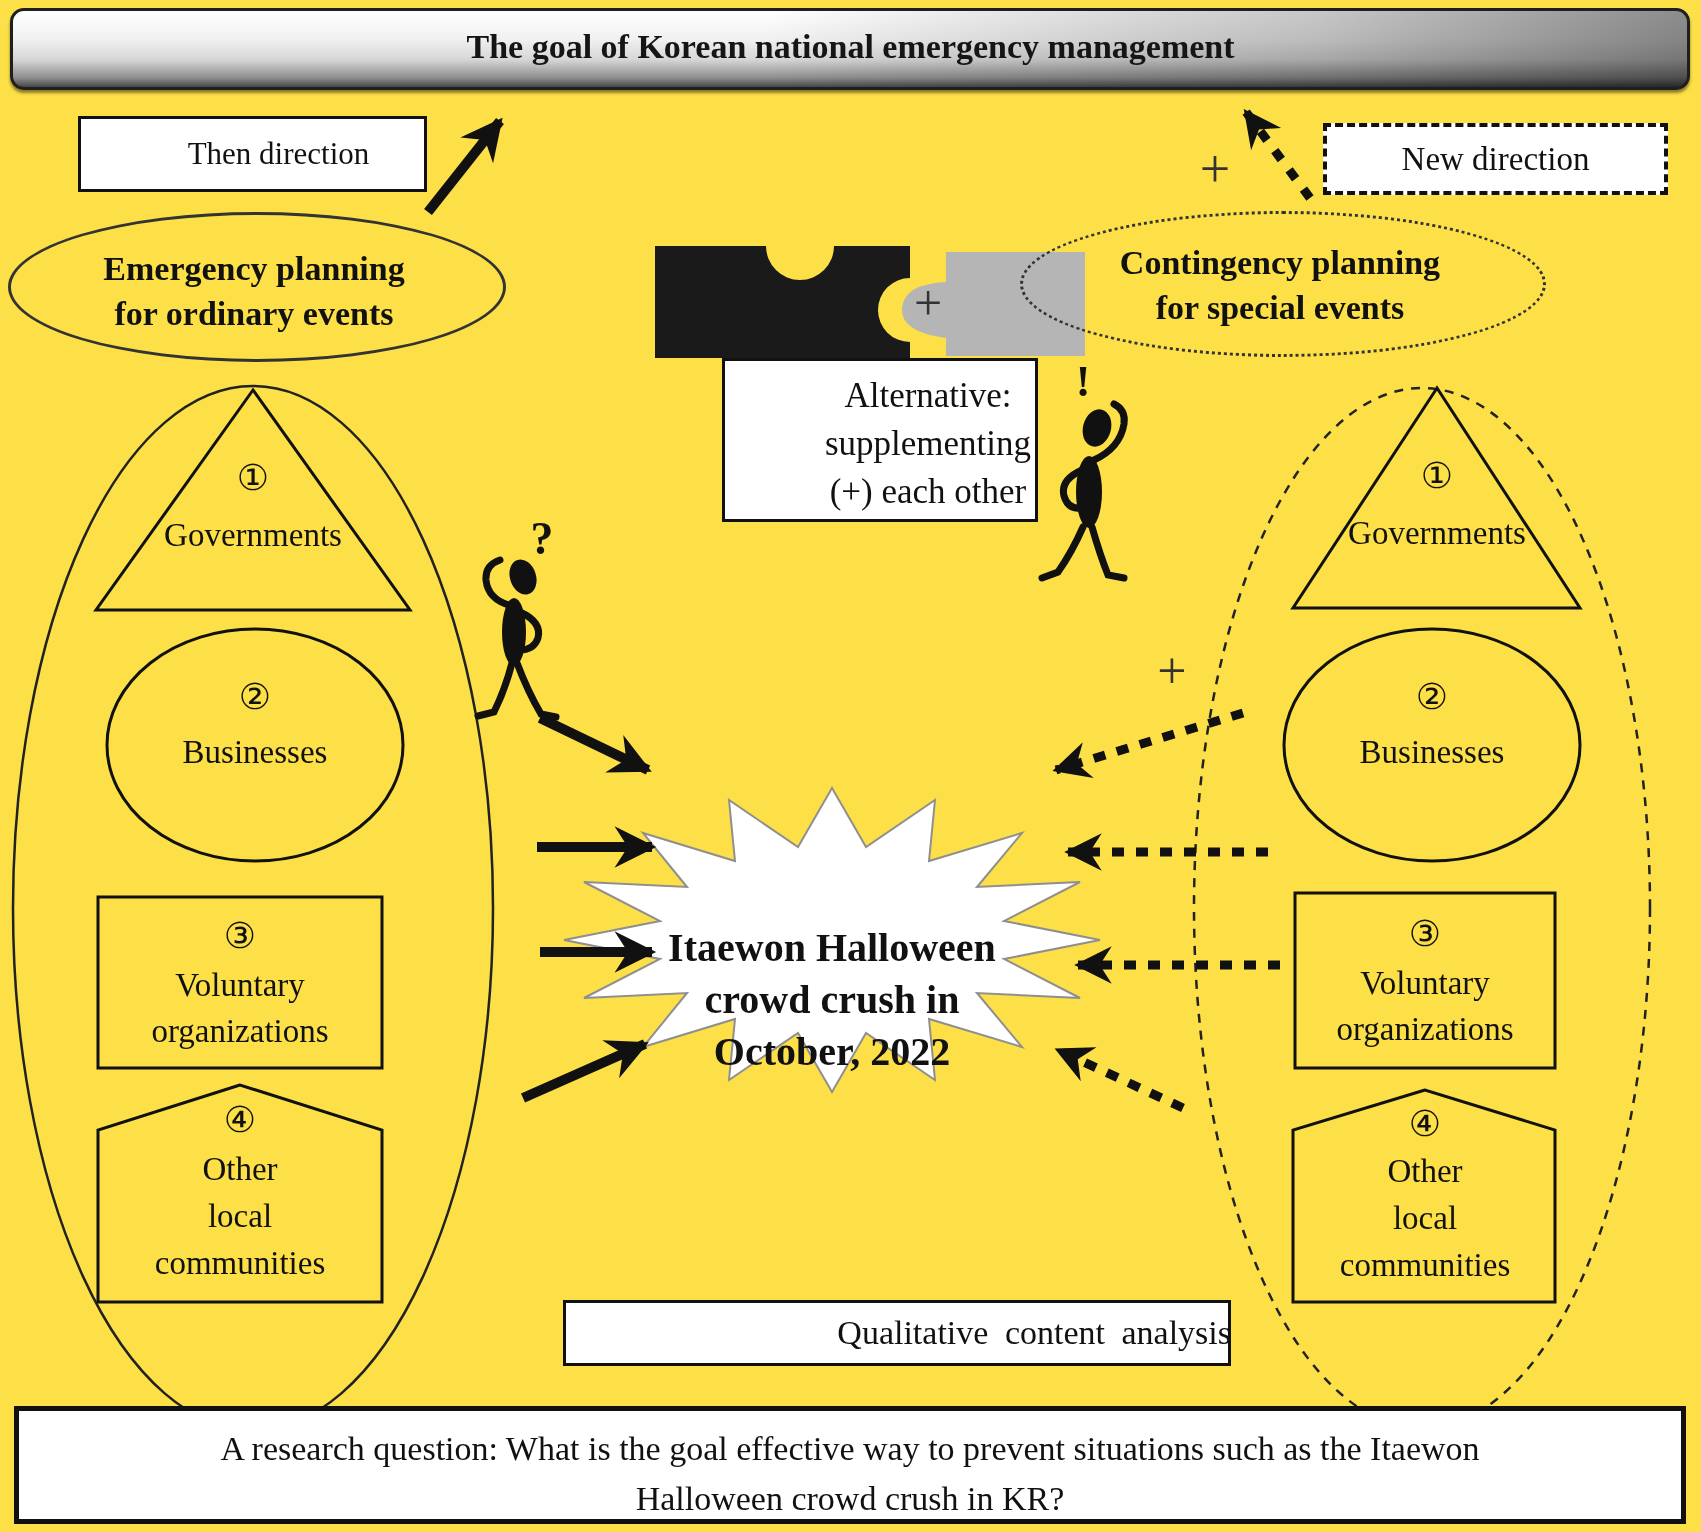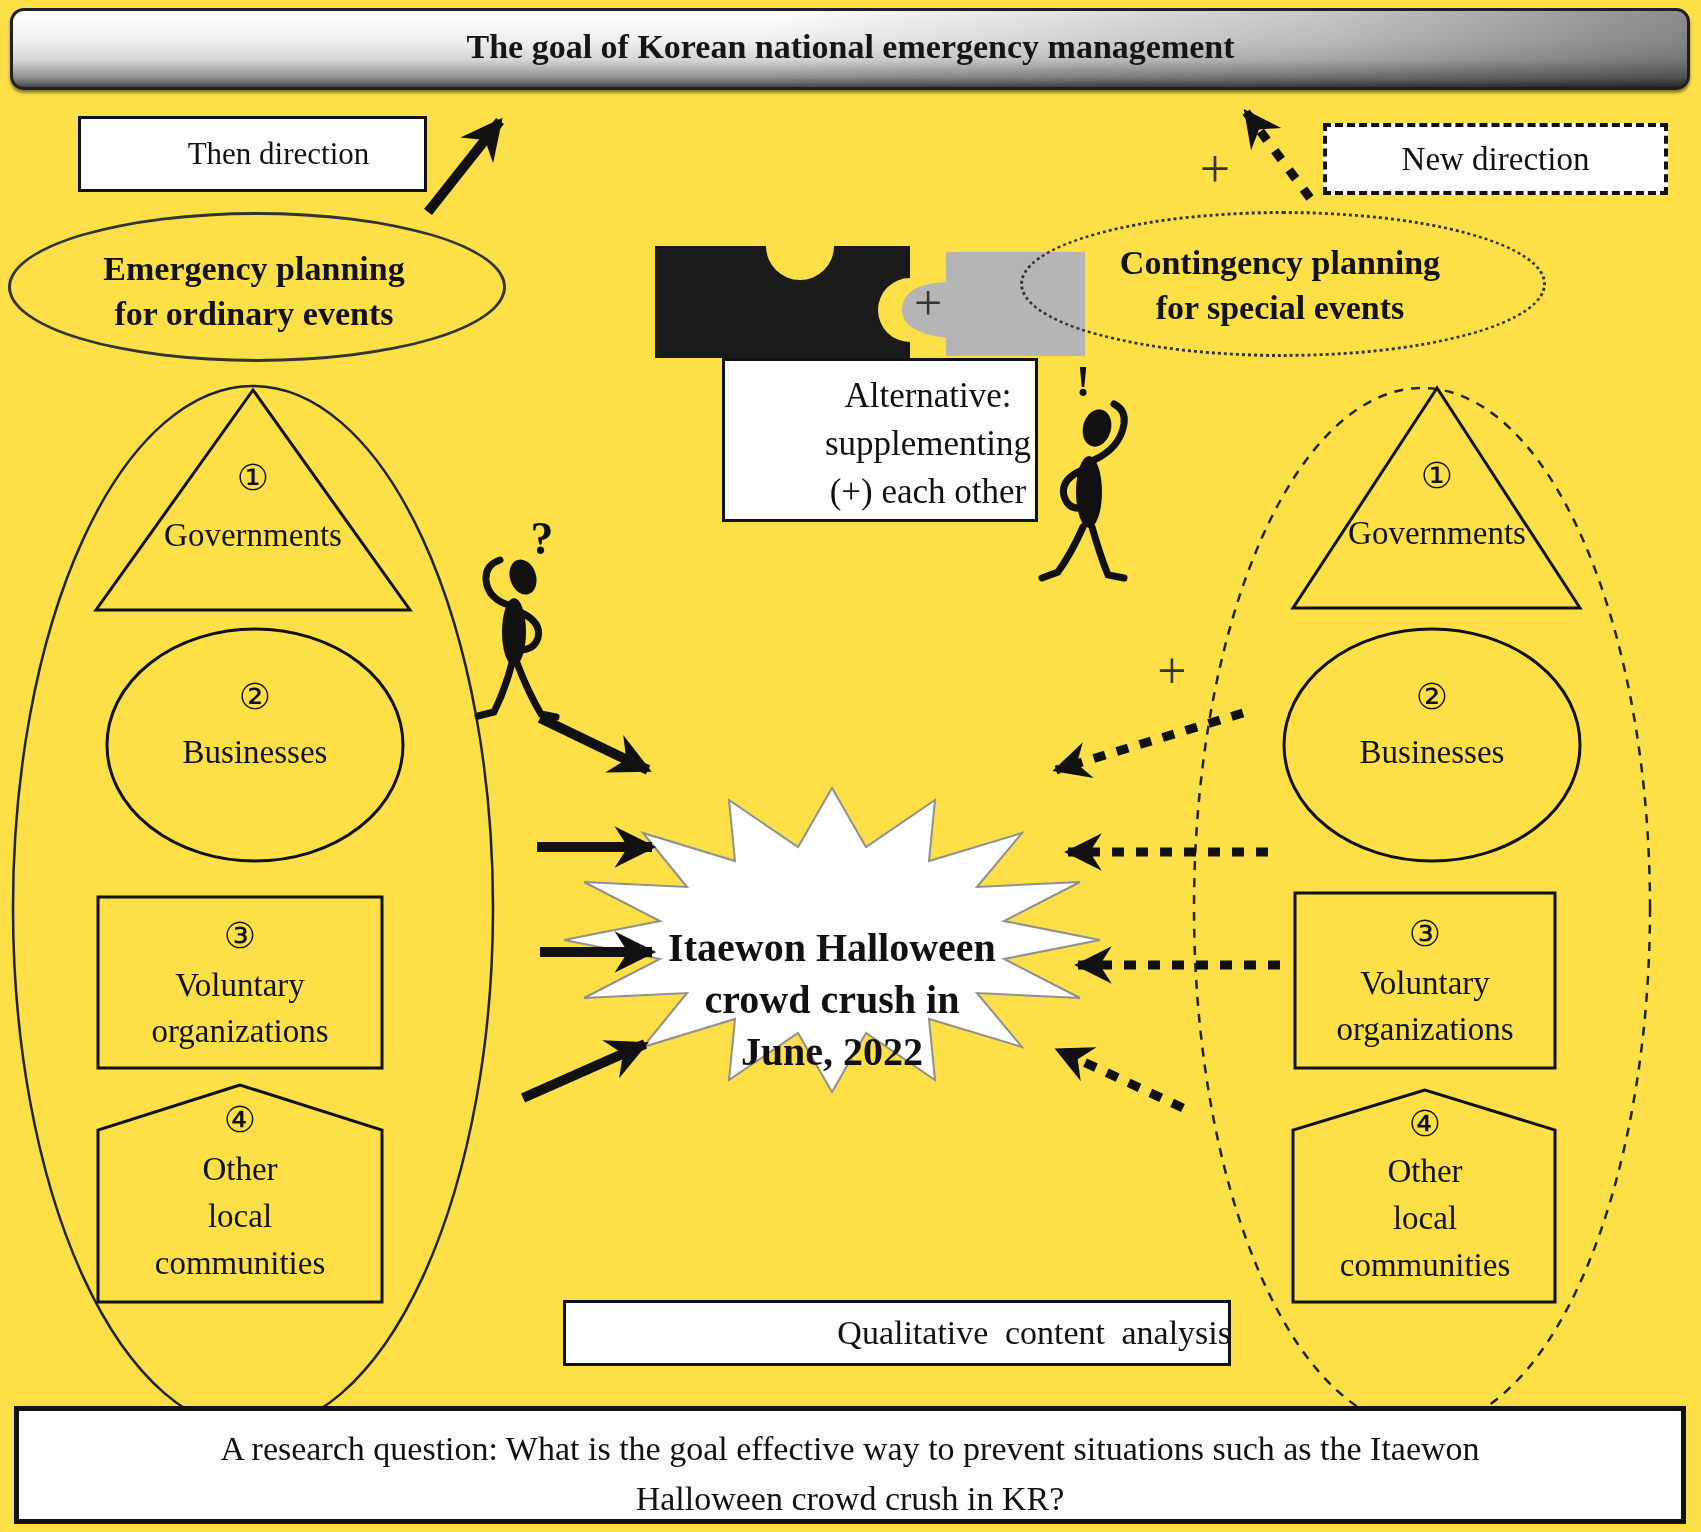--- a/index.html
+++ b/index.html
@@ -157,21 +157,21 @@
     <div>Other</div>
     <div>local</div>
     <div>communities</div>
   </div>
 
   <div class="abs ctr plus" style="left:1142px;top:645px;width:60px;font-size:52px;">+</div>
 
   <div class="abs ctr star-text">
     <div>Itaewon Halloween</div>
     <div>crowd crush in</div>
-    <div>June, 2022</div>
+    <div>October, 2022</div>
   </div>
 
   <div class="abs qual-box"></div>
   <div class="abs ctr qual-label">Qualitative content analysis</div>
 
   <div class="abs res-box"></div>
   <div class="abs ctr res-text">
     <div>A research question: What is the goal effective way to prevent situations such as the Itaewon</div>
     <div>Halloween crowd crush in KR?</div>
   </div>

